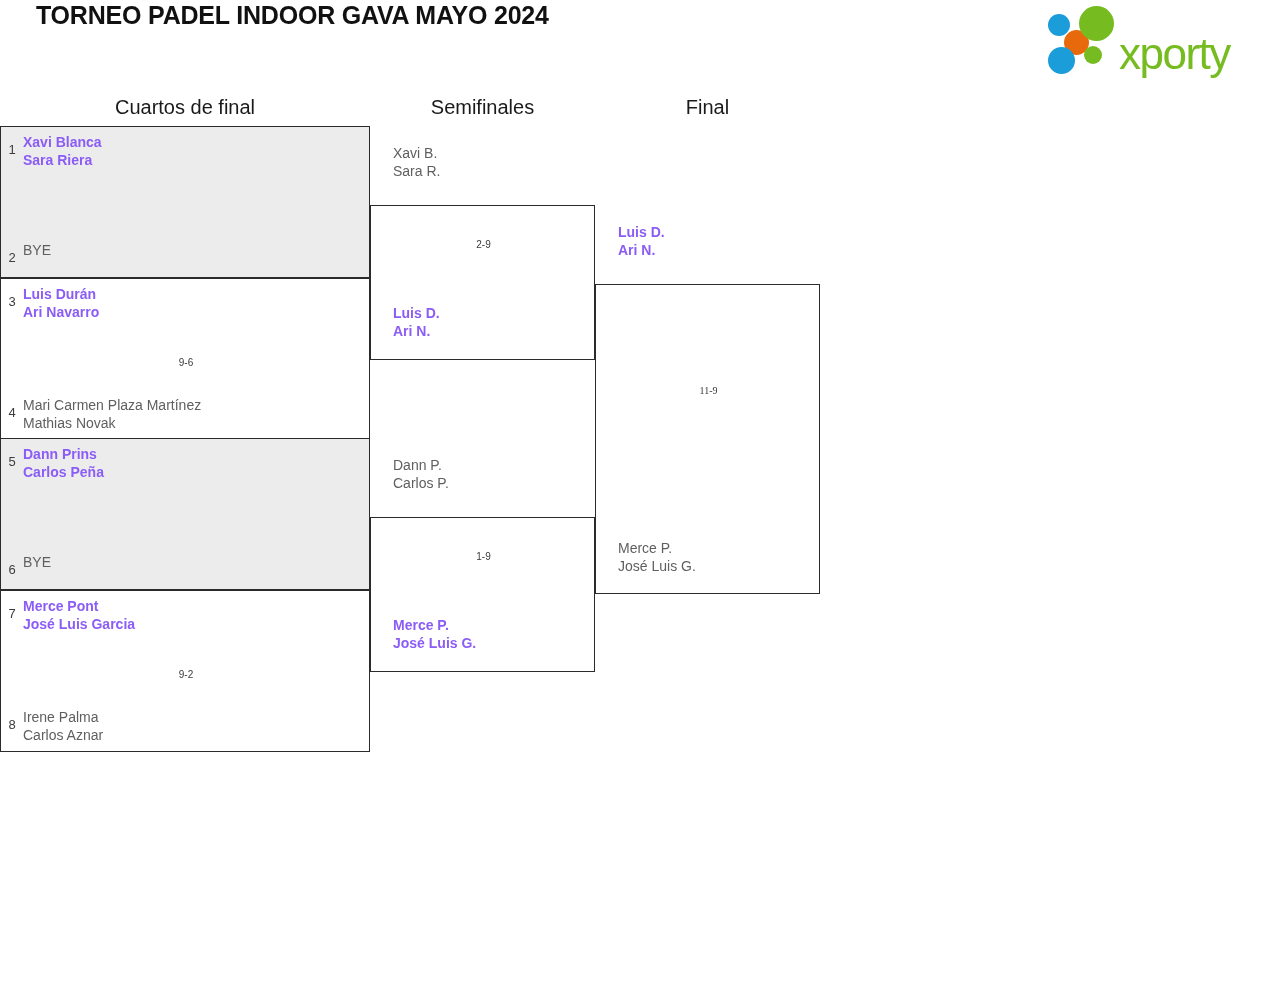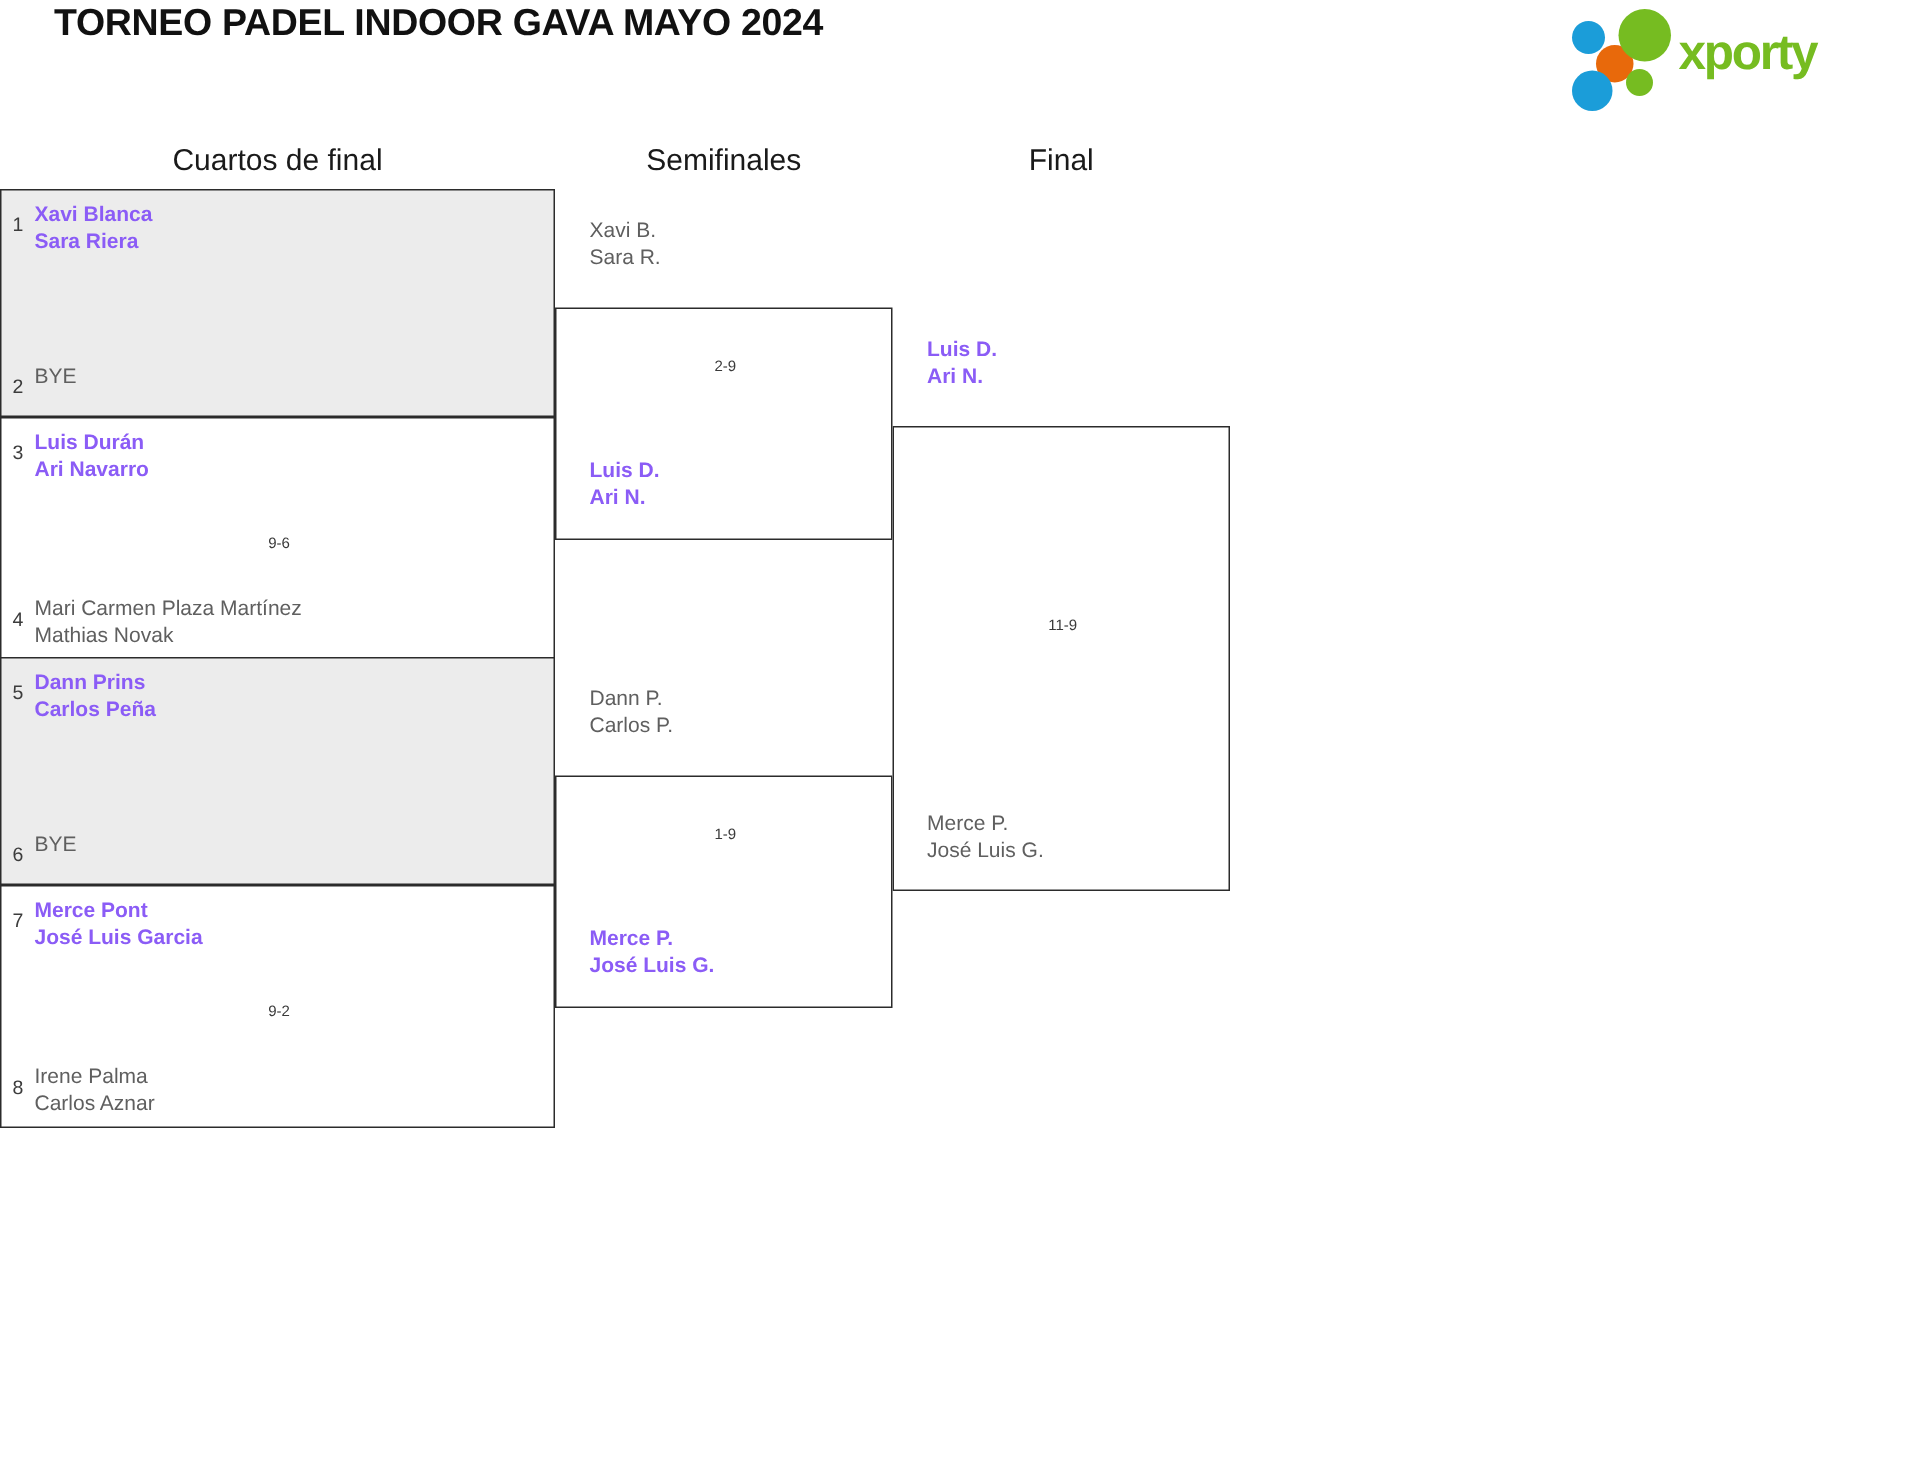--- a/index.html
+++ b/index.html
@@ -46,23 +46,23 @@
     position: absolute;
     left: 1048px;
     top: 6px;
     width: 228px;
     height: 62px;
   }
   #brand-logo .dot { position: absolute; border-radius: 50%; }
   #logo-wordmark {
     position: absolute;
     left: 71px;
-    top: 1px;
-    font-size: 33px;
-    font-weight: bold;
+    top: 20px;
+    font-size: 44px;
+    font-weight: normal;
     color: #76bc21;
     letter-spacing: -1.5px;
     line-height: 56px;
   }
 
   
   .round-header {
     position: absolute;
     font-size: 20px;
     line-height: 20px;
@@ -242,21 +242,21 @@
 </div>
 
 <div class="match-box" style="left:595px; top:284px; width:225px; height:310px;">
   <div class="slot winner" style="left:0px; top:-62px;">
     <span class="seed blank"></span>
     <span class="names">
       <span class="nm">Luis D.</span>
       <span class="nm">Ari N.</span>
     </span>
   </div>
-  <div class="score" style="left:0px; top:124px; width:225px;">11-9</div>
+  <div class="score" style="left:0px; top:97px; width:225px;font-family:Liberation Serif, serif;">11-9</div>
   <div class="slot loser" style="left:0px; top:254px;">
     <span class="seed blank"></span>
     <span class="names">
       <span class="nm">Merce P.</span>
       <span class="nm">José Luis G.</span>
     </span>
   </div>
 </div>
 
 </body></html>

